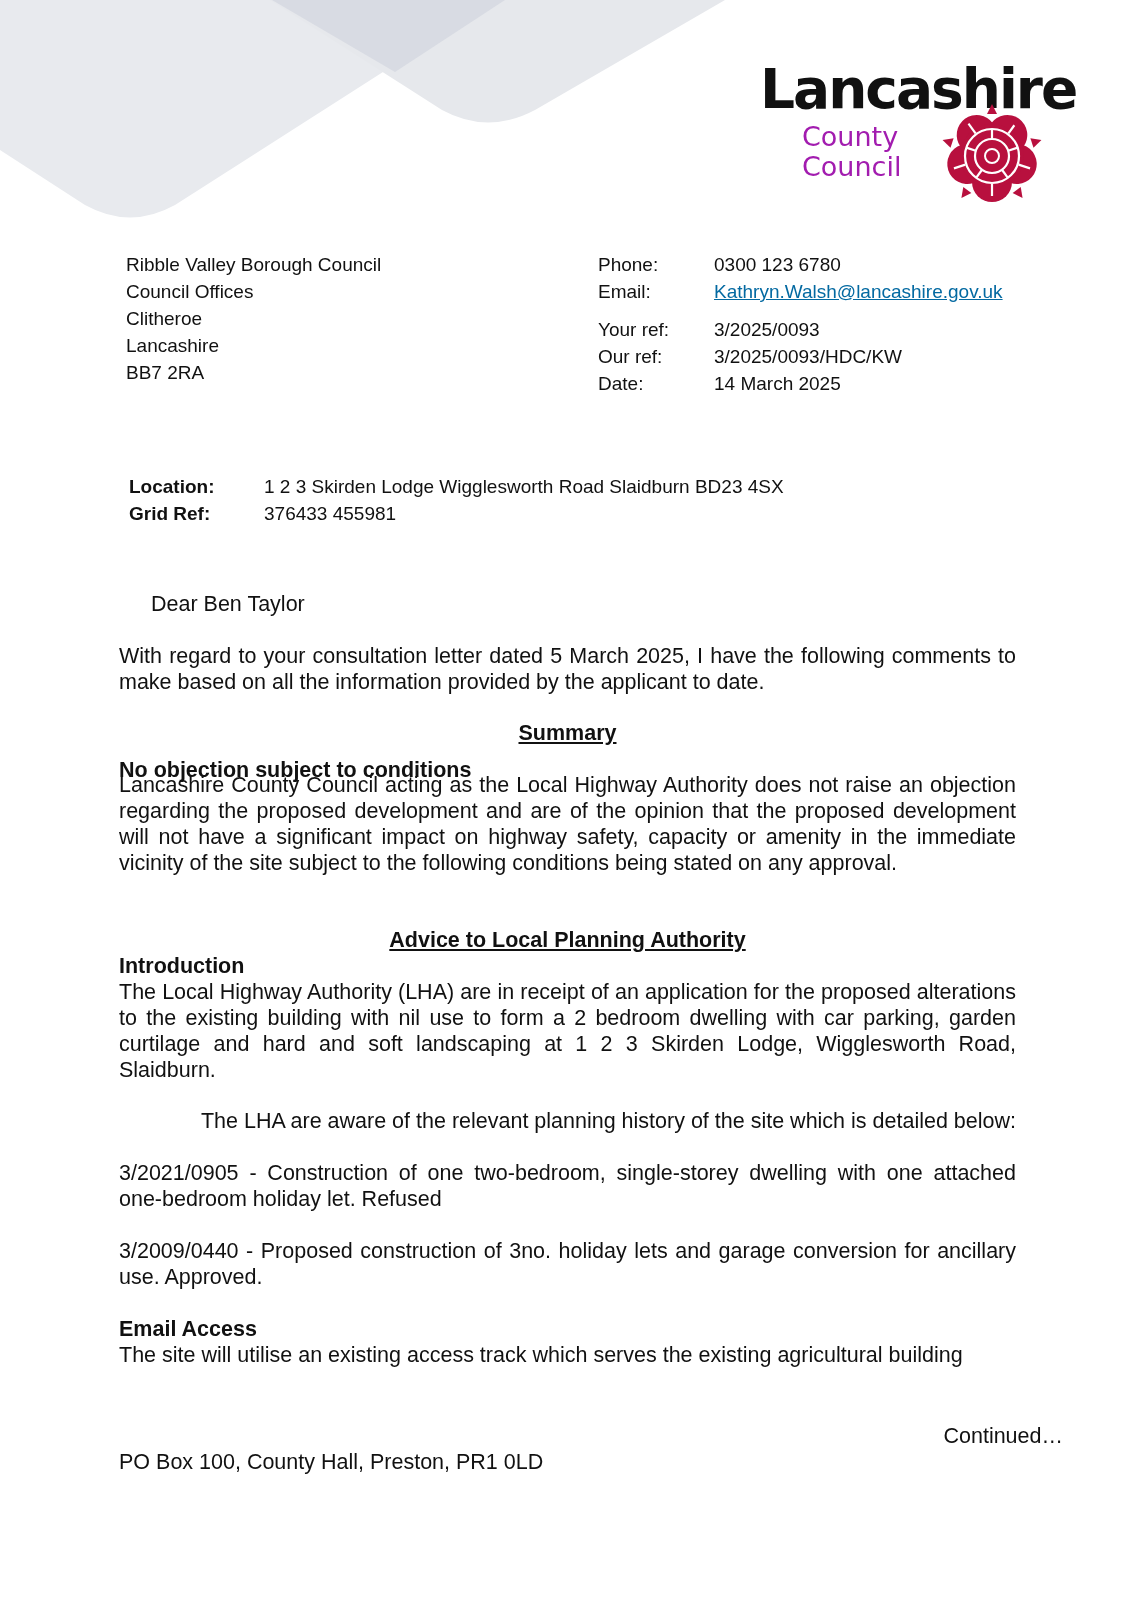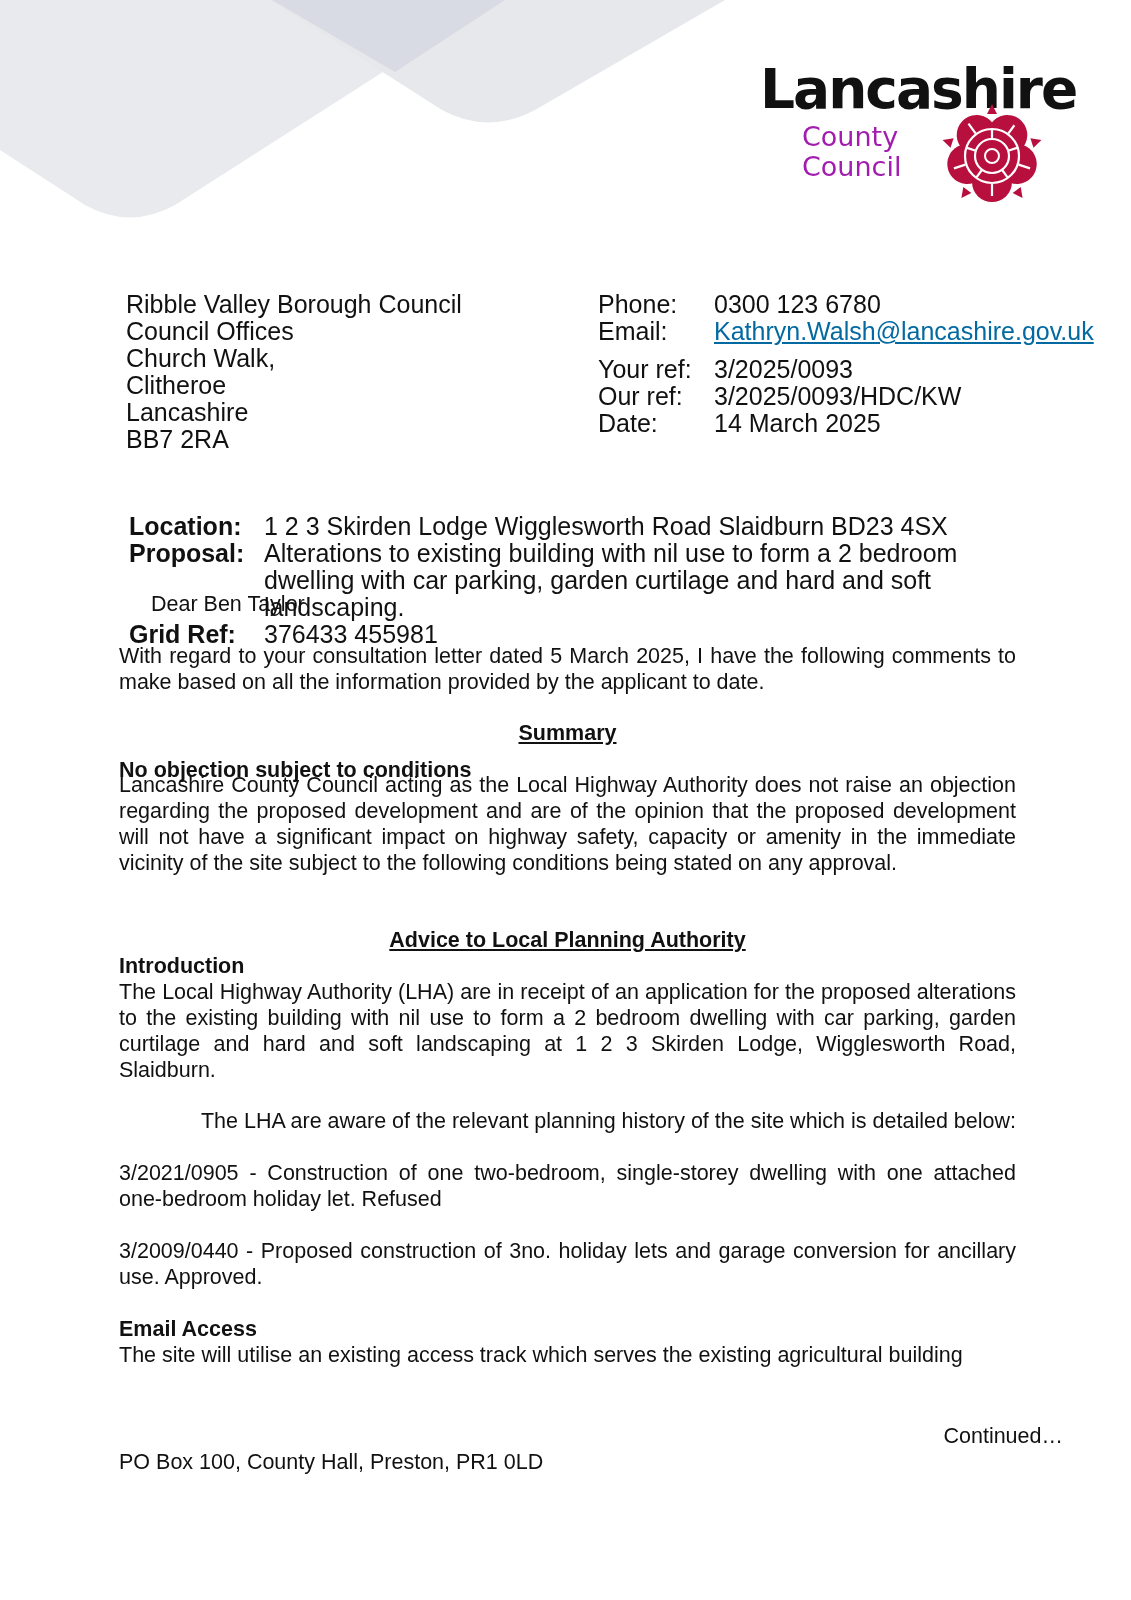--- a/index.html
+++ b/index.html
@@ -6,21 +6,21 @@
   body { width:1131px; height:1600px; position:relative; overflow:hidden;
          font-family:"Liberation Sans", sans-serif; color:#111; }
   .bg-shapes { position:absolute; left:0; top:0; width:740px; height:230px; }
   .logo { position:absolute; left:760px; top:58px; width:320px; height:150px; }
   .logo-main { position:absolute; left:0; top:0; font-family:"DejaVu Sans", sans-serif; font-weight:bold;
                font-size:55px; letter-spacing:-2px; color:#111; line-height:62px; }
   .logo-sub { position:absolute; left:42px; top:64px; font-family:"DejaVu Sans", sans-serif;
               font-size:27px; line-height:30px; color:#a21caf; }
   .rose { position:absolute; left:180px; top:46px; width:104px; height:104px; }
 
-  .t { position:absolute; font-size:25px; line-height:27px; white-space:nowrap;margin-top:40px; }
+  .t { position:absolute; font-size:19px; line-height:27px; white-space:nowrap; }
   .addr { left:126px; top:251px; }
   .contact { left:598px; top:251px; }
   .contact .row { height:27px; position:relative; }
   .contact .lab { position:absolute; left:0; }
   .contact .val { position:absolute; left:116px; }
   .contact .gap { height:11px; }
   a.email { color:#0369a1; text-decoration:underline; }
 
   .meta { left:129px; top:473px; }
   .meta .row { position:relative; }
@@ -82,21 +82,20 @@
       <path d="M0,-27 L0,-17" transform="rotate(216)"></path>
       <path d="M0,-27 L0,-17" transform="rotate(288)"></path>
     </g>
     <circle cx="0" cy="0" r="7" fill="#B8103E" stroke="#ffffff" stroke-width="2"></circle>
   </svg>
 </div>
 
 <div class="t addr">
   <div>Ribble Valley Borough Council</div>
   <div>Council Offices</div>
-  <div>Church Walk,</div>
   <div>Clitheroe</div>
   <div>Lancashire</div>
   <div>BB7 2RA</div>
 </div>
 
 <div class="t contact">
   <div class="row">
     <span class="lab">Phone:</span>
     <span class="val">0300 123 6780</span>
   </div>
@@ -118,24 +117,20 @@
     <span class="val">14 March 2025</span>
   </div>
 </div>
 
 <div class="t meta">
   <div class="row">
     <span class="lab">Location:</span>
     <span class="val">1 2 3 Skirden Lodge Wigglesworth Road Slaidburn BD23 4SX</span>
   </div>
   <div class="row">
-    <span class="lab">Proposal:</span>
-    <span class="val">Alterations to existing building with nil use to form a 2 bedroom dwelling with car parking, garden curtilage and hard and soft landscaping.</span>
-  </div>
-  <div class="row">
     <span class="lab">Grid Ref:</span>
     <span class="val">376433 455981</span>
   </div>
 </div>
 
 <p class="body" style="top:591px;margin-left:32px;">Dear Ben Taylor</p>
 <p class="body just" style="top:643px;">With regard to your consultation letter dated 5 March 2025, I have the following comments to make based on all the information provided by the applicant to date.</p>
 
 <p class="body center-h" style="top:720px;">Summary</p>
 <p class="body bold" style="top:757px;">No objection subject to conditions</p>

